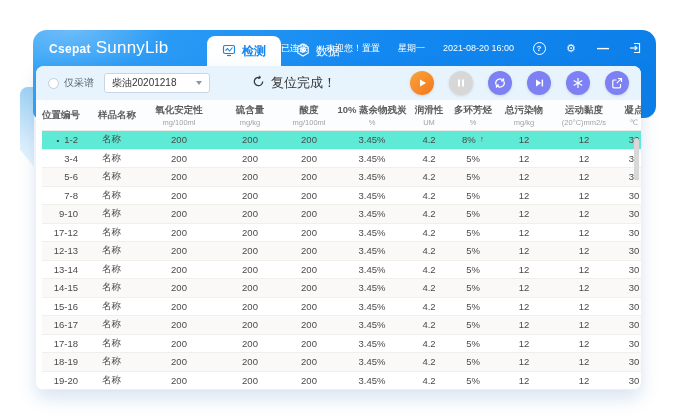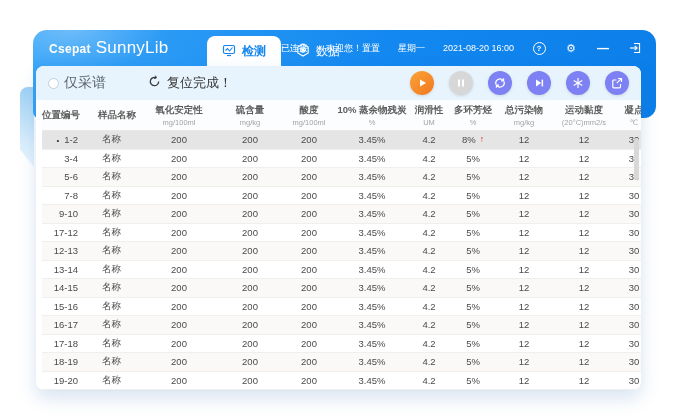--- a/index.html
+++ b/index.html
@@ -46,41 +46,41 @@
 
   
   .card{
     position:absolute;left:3px;top:36px;width:605px;height:324px;background:#fff;
     border-radius:8px;box-shadow:0 8px 18px rgba(40,100,170,.18);
     display:flex;flex-direction:column;overflow:hidden;
   }
 
   .toolbar{height:34px;flex:none;background:#e8f4fd;display:flex;align-items:center;padding:0 12px;box-sizing:border-box;}
   .radio{width:9px;height:9px;border:1px solid #c2cdd8;border-radius:50%;background:#fff;margin-right:5px;flex:none;}
-  .tl-label{font-size:14px;color:#5a6470;}
+  .tl-label{font-size:10px;color:#5a6470;}
   .select{
     margin-left:10px;width:106px;height:20px;background:#fff;border:1px solid #c9d6e2;border-radius:3px;
     display:flex;align-items:center;padding:0 7px;box-sizing:border-box;font-size:10px;color:#333;
   }
   .select .caret{margin-left:auto;width:0;height:0;border-left:3.5px solid transparent;border-right:3.5px solid transparent;border-top:4px solid #8a96a3;}
   .reset{display:flex;align-items:center;gap:6px;margin-left:42px;font-size:13px;color:#333;font-family:Liberation Serif, serif;}
   .actions{margin-left:auto;display:flex;align-items:center;gap:15px;}
   .abtn{width:24px;height:24px;border-radius:50%;display:flex;align-items:center;justify-content:center;flex:none;box-shadow:0 1px 3px rgba(0,0,0,.12);}
   .abtn.orange{background:linear-gradient(140deg,#fba43b,#f2761c);}
   .abtn.gray{background:#d7d7d7;}
   .abtn.purple{background:#7d81f3;}
 
   
   .table-wrap{flex:1;position:relative;padding:0 6px;box-sizing:border-box;}
   table{width:100%;border-collapse:collapse;table-layout:fixed;}
   thead th{height:30px;font-size:9.5px;color:#5c5c5c;font-weight:bold;background:#fcfdfe;border-bottom:1px solid #ebe9e6;vertical-align:middle;text-align:center;padding:0;}
   thead .unit{font-size:7.5px;color:#a3a3a3;font-weight:normal;margin-top:1px;}
   tbody td{height:17.5px;font-size:9.5px;color:#4a4a4a;border-bottom:1px solid #f1efec;text-align:center;padding:0;white-space:nowrap;overflow:hidden;}
   tbody tr:nth-child(odd){background:#faf9f7;}
-  tbody tr.selected{background:#e5e5e5;margin-top:6px;}
+  tbody tr.selected{background:#5eead4;margin-top:6px;}
   td.c0{text-align:right;padding-right:16px;}
   th.c0{text-align:left;}
   td.c1{text-align:left;padding-left:8px;}
   .c0{width:52px;} .c1{width:46px;} .c2{width:78px;} .c3{width:64px;} .c4{width:54px;}
   .c5{width:72px;} .c6{width:42px;} .c7{width:46px;} .c8{width:56px;} .c9{width:64px;text-align:center;} .c10{width:36px;}
   .mark{margin-right:5px;font-size:8px;color:#3a3a3a;}
   .alert{color:#e02020;font-size:8.5px;font-weight:bold;margin-left:4px;position:relative;top:-1px;}
   .scroll-thumb{position:absolute;right:2px;top:38px;width:5px;height:42px;background:#d8d8d8;border-radius:3px;}
 </style>
 </head>
@@ -146,20 +146,24 @@
           </svg>
       </span>
       <span>数据</span>
     </div>
   </div>
 
   <div class="card">
     <div class="toolbar">
       <span class="radio"></span>
       <span class="tl-label">仅采谱</span>
+      <div class="select">
+        <span>柴油20201218</span>
+        <span class="caret"></span>
+      </div>
       <div class="reset">
         <span>
           <svg width="13" height="13" viewBox="0 0 14 14" fill="none" stroke="#3a3a3a" stroke-width="1.4">
               <path d="M11.5 7 A4.5 4.5 0 1 1 8.5 2.75"></path>
               <path d="M8.2 0.8 L9 3.2 L6.5 3.8" fill="#3a3a3a" stroke-width="1"></path>
             </svg>
         </span>
         <span>复位完成！</span>
       </div>
       <div class="actions">

